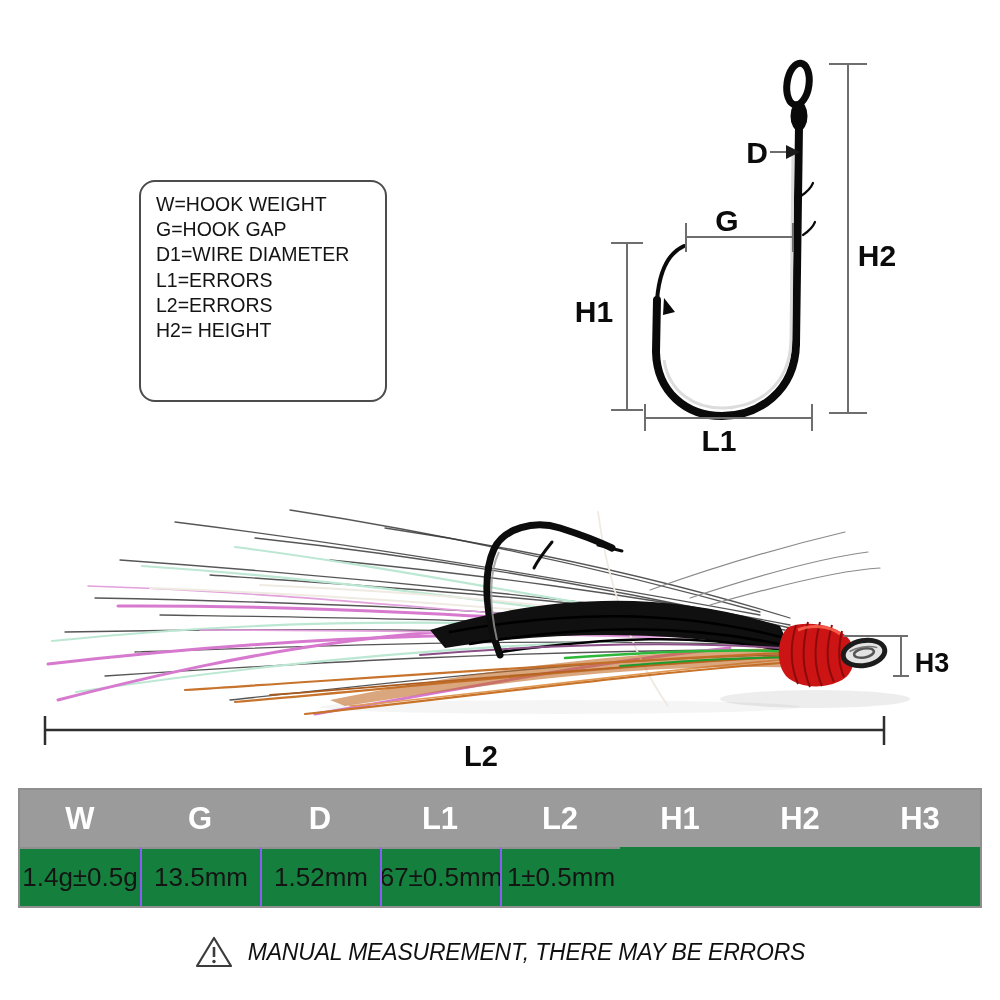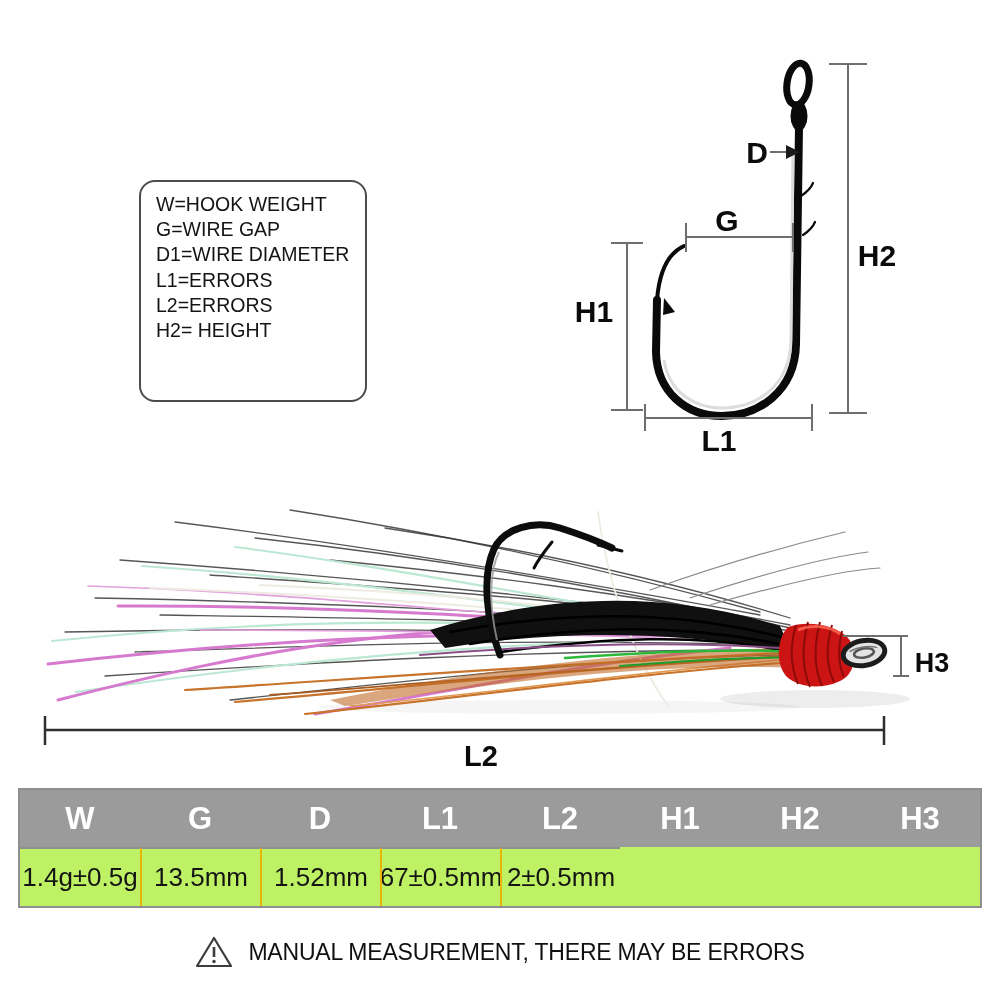--- a/index.html
+++ b/index.html
@@ -2,21 +2,21 @@
 <html><head>
 <meta charset="utf-8">
 <style>
   html,body{margin:0;padding:0;}
   body{
     width:1000px;height:1000px;position:relative;background:#ffffff;
     font-family:"Liberation Sans",sans-serif;overflow:hidden;color:#111;
   }
   
   .legend-box{
-    position:absolute;left:139px;top:180px;width:228px;height:222px;
+    position:absolute;left:139px;top:180px;width:248px;height:222px;
     border:2px solid #4c4c4c;border-radius:16px;box-sizing:border-box;
     padding:10px 0 0 15px;font-size:19.5px;line-height:25.2px;color:#141414;
   }
   
   .scene{position:absolute;left:0;top:0;width:1000px;height:1000px;}
   .scene text{font-family:"Liberation Sans",sans-serif;font-weight:700;fill:#0b0b0b;}
   .dim{stroke:#6e6e6e;stroke-width:2;fill:none;}
   .dim-dark{stroke:#2f2f2f;stroke-width:2.5;fill:none;}
   .hook{stroke:#0a0a0a;fill:none;stroke-linecap:round;}
   .fiber{fill:none;stroke-linecap:round;}
@@ -33,38 +33,38 @@
   .s-greendk{stroke:#1f9c2e;stroke-width:2;}
   .s-purple{stroke:#8a4f86;stroke-width:2;}
   .s-black{stroke:#000000;stroke-width:2.5;}
   
   .spec-table{
     position:absolute;left:18px;top:788px;width:964px;
     border:2px solid #8f8f8f;box-sizing:border-box;background:#fff;
   }
   .tr{display:grid;grid-template-columns:repeat(8,1fr);}
   .thead{height:57px;background:#9b9b9b;}
-  .tbody{height:59px;background:#bef264;}
+  .tbody{height:59px;background:#15803d;}
   .th,.td{display:flex;align-items:center;justify-content:center;overflow:hidden;}
   .th{color:#ffffff;font-weight:700;font-size:31px;}
   .td{color:#141414;font-size:26px;border-top:2px solid #8f8f8f;}
-  .td + .td{border-left:2px solid #eab308;}
+  .td + .td{border-left:2px solid #8b5cf6;}
   
   .footer{
     position:absolute;left:0;top:929px;width:1000px;height:46px;
     display:flex;align-items:center;justify-content:center;gap:15px;
-    font-size:23px;color:#101010;letter-spacing:-0.2px;
+    font-size:23px;color:#101010;letter-spacing:-0.2px;font-style:italic;
   }
 </style>
 </head>
 <body>
 
 <div class="legend-box">
   <div>W=HOOK WEIGHT</div>
-  <div>G=WIRE GAP</div>
+  <div>G=HOOK GAP</div>
   <div>D1=WIRE DIAMETER</div>
   <div>L1=ERRORS</div>
   <div>L2=ERRORS</div>
   <div>H2= HEIGHT</div>
 </div>
 
 <svg class="scene" viewBox="0 0 1000 1000">
 
   <g>
 
@@ -191,21 +191,21 @@
     <div class="th">L2</div>
     <div class="th">H1</div>
     <div class="th">H2</div>
     <div class="th">H3</div>
   </div>
   <div class="tr tbody">
     <div class="td">1.4g±0.5g</div>
     <div class="td">13.5mm</div>
     <div class="td">1.52mm</div>
     <div class="td">67±0.5mm</div>
-    <div class="td">2±0.5mm</div>
+    <div class="td">1±0.5mm</div>
   </div>
 </div>
 
 <div class="footer">
   <svg width="38" height="34" viewBox="0 0 38 34">
     <path d="M 19,3 L 36,31 L 2,31 Z" fill="none" stroke="#3c3c3c" stroke-width="2.2" stroke-linejoin="round"></path>
     <line x1="19" y1="12" x2="19" y2="22" stroke="#3c3c3c" stroke-width="2.6"></line>
     <circle cx="19" cy="26.5" r="1.7" fill="#3c3c3c"></circle>
   </svg>
   <span>MANUAL MEASUREMENT, THERE MAY BE ERRORS</span>

